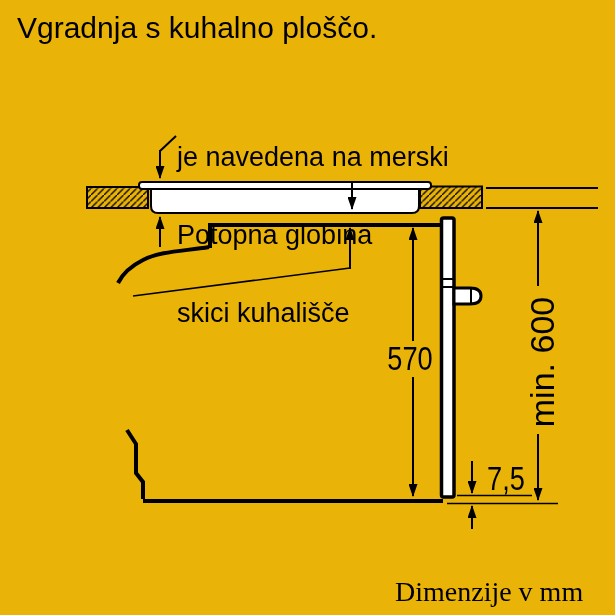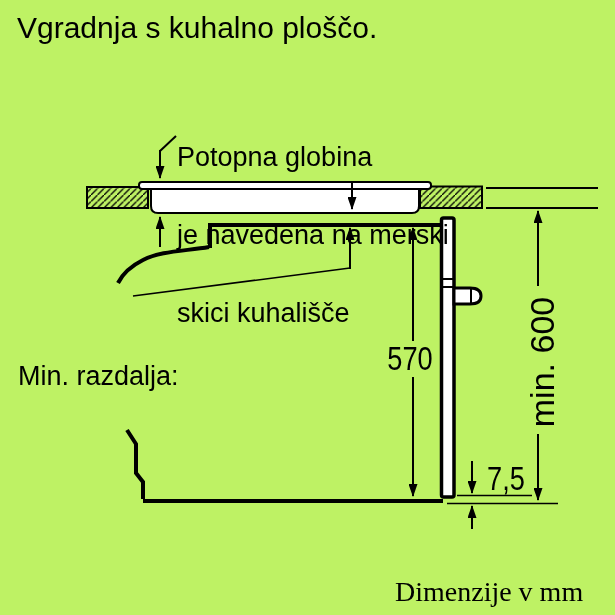--- a/index.html
+++ b/index.html
@@ -1,17 +1,17 @@
 <!DOCTYPE html>
 <html><head>
 <meta charset="utf-8">
 <style>
   html,body{margin:0;padding:0;background:#fff;}
   .canvas{
-    position:relative;width:615px;height:615px;background:#bef264;
+    position:relative;width:615px;height:615px;background:#eab308;
     font-family:"Liberation Sans",sans-serif;color:#000;overflow:hidden;
   }
   .label{position:absolute;white-space:pre;}
   .title{left:17px;top:11px;font-size:30px;}
   .hob-note{left:177px;top:92px;font-size:27px;line-height:26px;}
   .min-note{left:18px;top:301px;font-size:27px;line-height:30px;}
   .dim{font-size:34px;}
   .dim-570{left:410px;top:358px;transform:translate(-50%,-50%) scaleX(0.8);}
   .dim-75{left:506px;top:478px;transform:translate(-50%,-50%) scaleX(0.8);}
   .dim-600{left:542px;top:362px;transform:translate(-50%,-50%) rotate(-90deg);}
@@ -102,27 +102,26 @@
       <line x1="457" y1="495.5" x2="532" y2="495.5" stroke="#000" stroke-width="1.5"></line>
       <line x1="447" y1="503.5" x2="558" y2="503.5" stroke="#000" stroke-width="1.5"></line>
       <path d="M472,461 L472,493" fill="none" stroke="#000" stroke-width="2" marker-end="url(#ah)"></path>
       <path d="M472,529 L472,506" fill="none" stroke="#000" stroke-width="2" marker-end="url(#ah)"></path>
     </g>
   </svg>
 
   <div class="label title">Vgradnja s kuhalno ploščo.</div>
 
   <div class="label hob-note">
+    <div>je navedena na merski</div>
     <div>Potopna globina</div>
-    <div>je navedena na merski</div>
     <div>skici kuhališče</div>
   </div>
 
   <div class="label min-note">
-    <div>Min. razdalja:</div>
     
   </div>
 
   <div class="label dim dim-570">570</div>
 
   <div class="label dim dim-600">min. 600</div>
 
   <div class="label dim dim-75">7,5</div>
 
   <div class="label footer">Dimenzije v mm</div>

